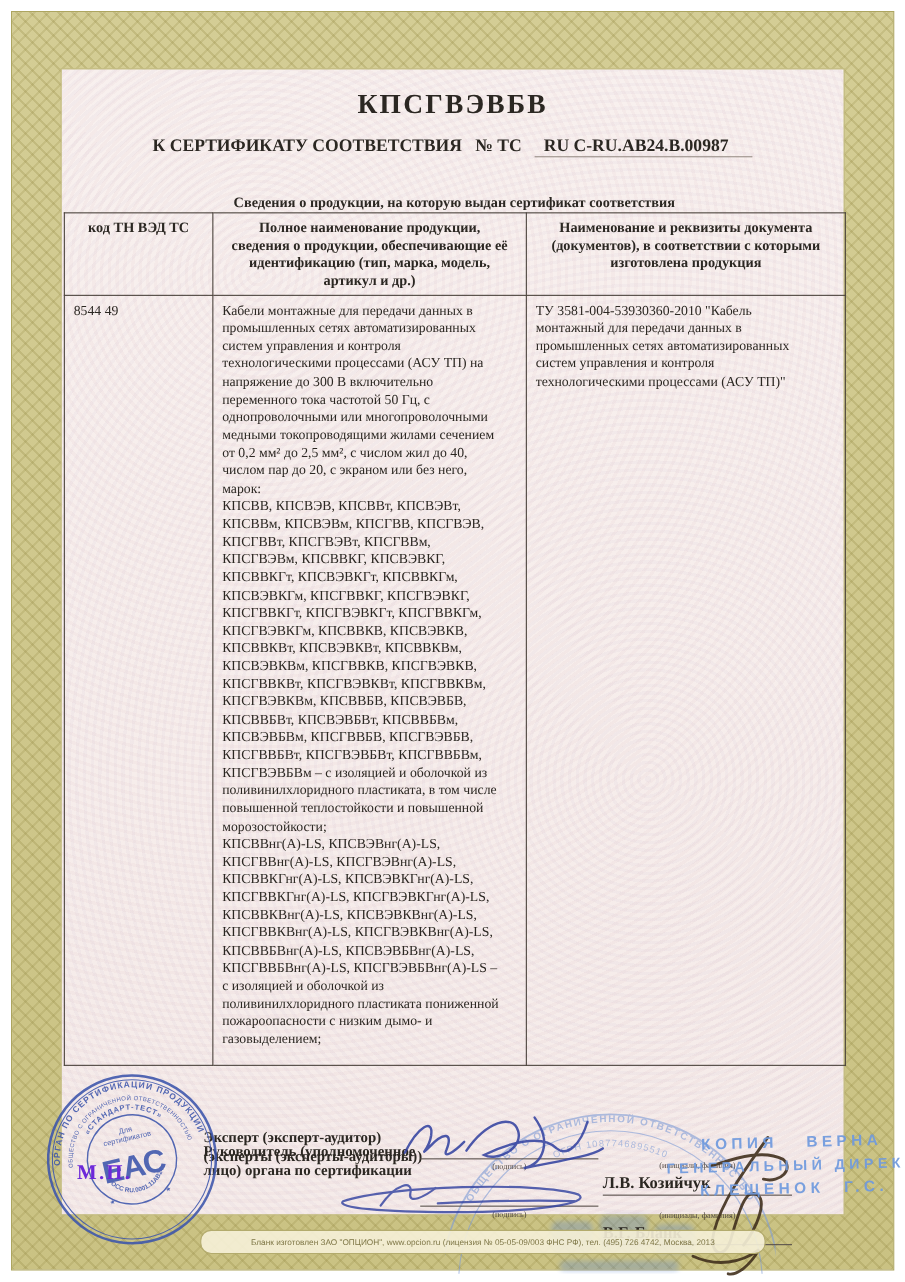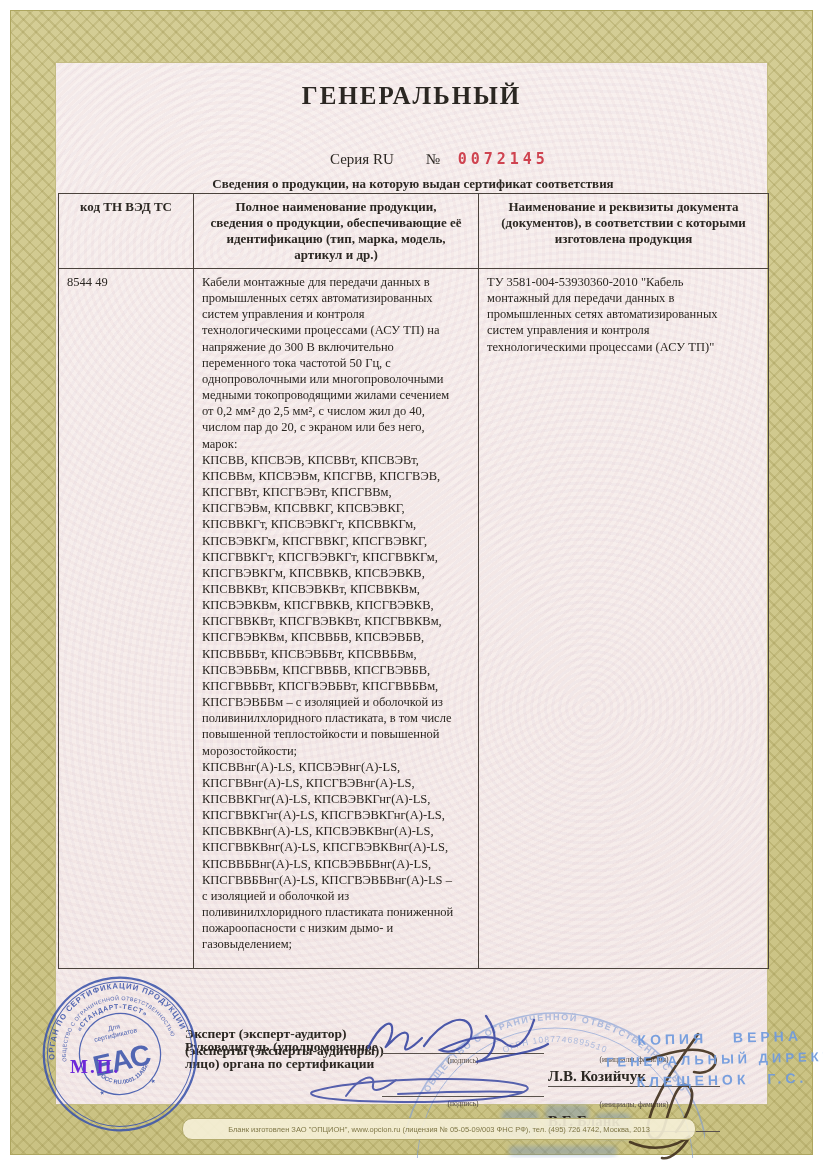--- a/index.html
+++ b/index.html
@@ -81,28 +81,28 @@
 </style>
 </head>
 <body>
 
 <div class="page">
 
   <div id="frame" class="abs"></div>
   <div id="inner" class="abs"></div>
 
 
-  <div id="title" class="abs">ГЕНЕРАЛЬНЫЙ</div>
-
-
-  <div id="seriesline" class="abs">
-    <span class="slabel">Серия RU</span>
-    <span>№</span>
-    <span class="red">0072145</span>
+  <div id="title" class="abs">КПСГВЭВБВ</div>
+
+  <div id="certline" class="abs">
+    <span>К СЕРТИФИКАТУ СООТВЕТСТВИЯ</span>&nbsp;&nbsp;
+    <span>№ ТС</span>&nbsp;&nbsp;
+    <span class="num">RU C-RU.АВ24.В.00987</span>
   </div>
+
 
   <div id="tcaption" class="abs">Сведения о продукции, на которую выдан сертификат соответствия</div>
 
   <table id="tbl">
     <colgroup>
         <col id="col1">
         <col id="col2">
         <col id="col3">
       </colgroup>
     <thead>

